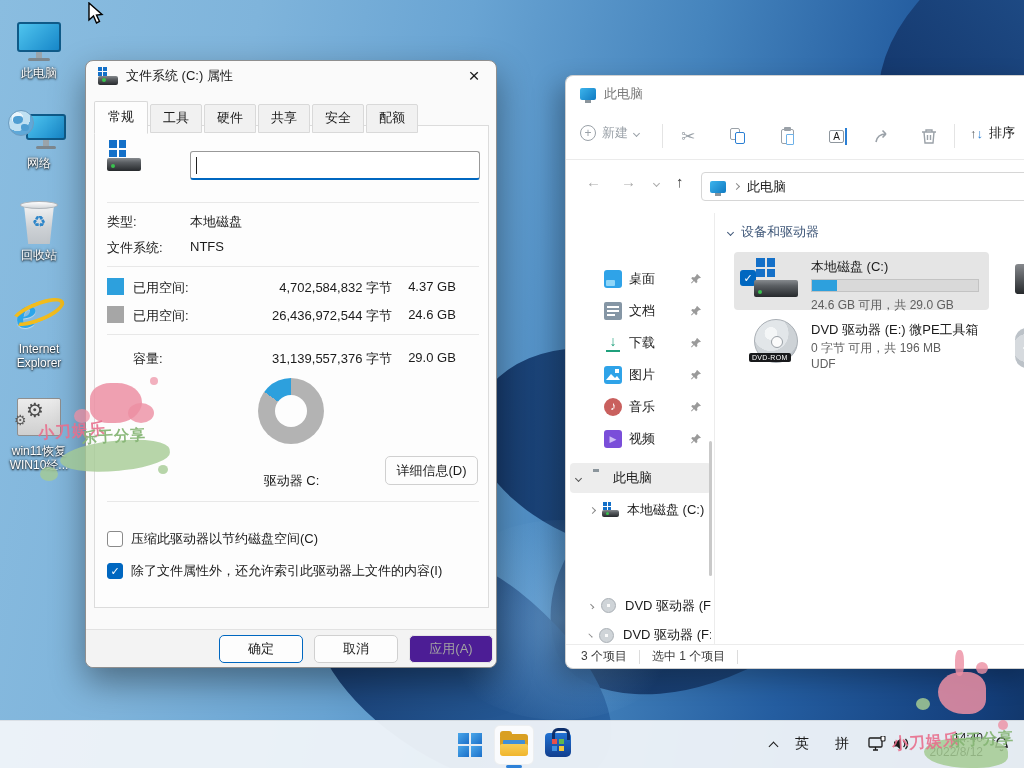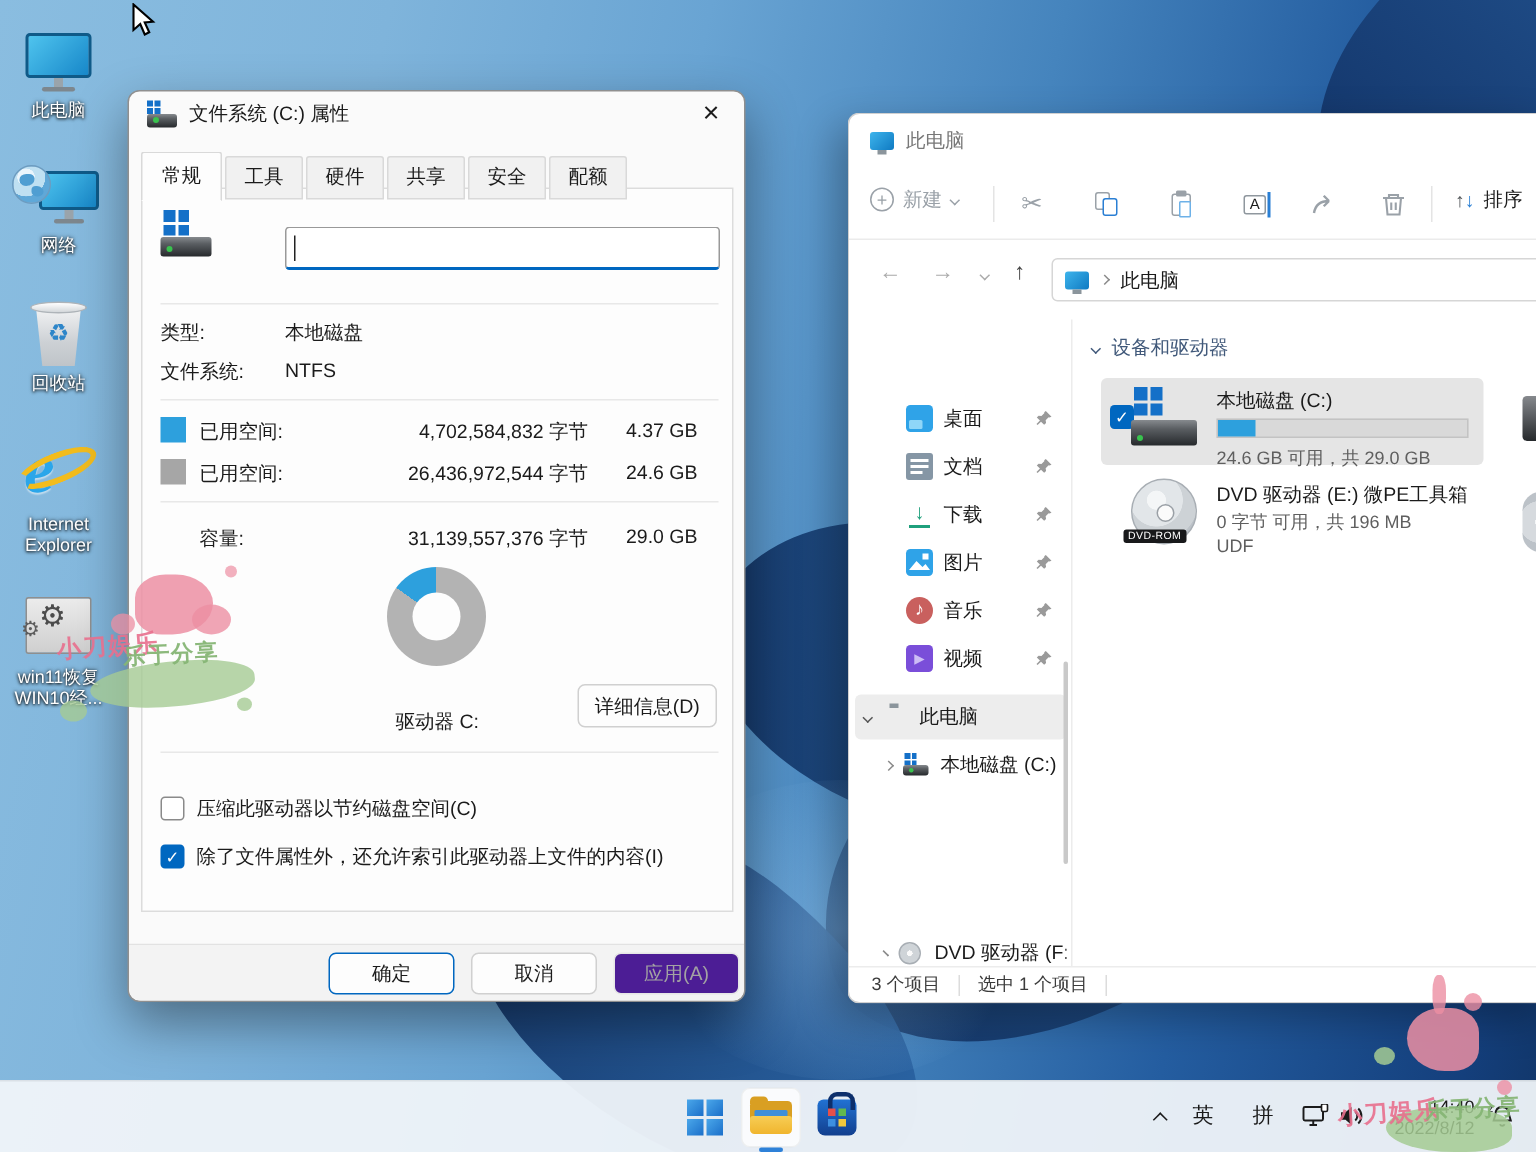--- a/index.html
+++ b/index.html
@@ -57,21 +57,21 @@
   .flag b{background:#1470c8}
   .hddbody{background:linear-gradient(#868a8e 0%,#5a5e62 35%,#26292c 100%);border-radius:2px;position:relative}
   .hddbody i{position:absolute;left:4px;bottom:3px;width:4px;height:4px;border-radius:50%;background:#39c24e}
   .vol-input{position:absolute;left:95px;top:25px;width:290px;height:29px;background:#fff;border:1px solid #999;
     border-bottom:2px solid #0067c0;border-radius:3px;font-size:13px;padding:0 6px}
   .caret{position:absolute;left:101px;top:31px;width:1px;height:17px;background:#222}
   .rlabel{position:absolute;left:12px}
   .rlabel2{position:absolute;left:38px}
   .rvalue{position:absolute;left:95px}
   .bytes{position:absolute;right:96px;width:160px;text-align:right}
-  .gb{position:absolute;right:23px;width:66px;text-align:right}
+  .gb{position:absolute;right:23px;width:66px;text-align:center}
   .sq{position:absolute;left:12px;width:17px;height:17px}
   .donut{position:absolute;left:163px;top:252px;width:66px;height:66px;border-radius:50%}
   .donut .hole{position:absolute;inset:17px;background:#fdfdfd;border-radius:50%}
   .details-btn{position:absolute;left:290px;top:330px;width:93px;height:29px;background:#fdfdfd;border:1px solid #d0d0d0;
     border-radius:5px;font-size:13px;display:flex;align-items:center;justify-content:center}
   .cbrow{position:absolute;left:12px;display:flex;align-items:center;gap:8px}
   .cb{width:16px;height:16px;border:1px solid #8a8a8a;border-radius:3px;background:#fff;display:flex;align-items:center;justify-content:center;
     font-size:11px;color:#fff}
   .cb.checked{background:#0067c0;border-color:#0067c0}
   .dfooter{position:absolute;left:0;right:0;bottom:0;height:38px;background:#f3f3f3;border-top:1px solid #e2e2e2;border-radius:0 0 8px 8px}
@@ -421,20 +421,27 @@
             <b></b>
             <b></b>
             <b></b>
           </span>
           <span class="hddbody" style="position:absolute;left:0;top:9px;width:17px;height:7px">
             <i style="width:3px;height:3px;bottom:2px"></i>
           </span>
         </span>
       <span>本地磁盘 (C:)</span>
     </div>
+    <div class="srow" style="top:515px;padding-left:20px">
+      <span class="chv right sm" style="border-color:#8a8a8a"></span>
+      <span class="sicon">
+          <span style="position:absolute;left:1px;top:1px;width:15px;height:15px;border-radius:50%;background:radial-gradient(circle,#fafafa 0 20%,#cfd4d8 21% 100%);border:1px solid #a8aeb4"></span>
+        </span>
+      <span>DVD 驱动器 (F</span>
+    </div>
     <div class="srow" style="top:548px;height:22px;padding-left:20px">
       <span class="chv right sm" style="border-color:#8a8a8a"></span>
       <span class="sicon" style="height:16px">
           <span style="position:absolute;left:1px;top:1px;width:15px;height:15px;border-radius:50%;background:radial-gradient(circle,#fafafa 0 20%,#cfd4d8 21% 100%);border:1px solid #a8aeb4"></span>
         </span>
       <span>DVD 驱动器 (F:)</span>
     </div>
 
     <div class="divider-v"></div>
     <div class="sthumb"></div>

